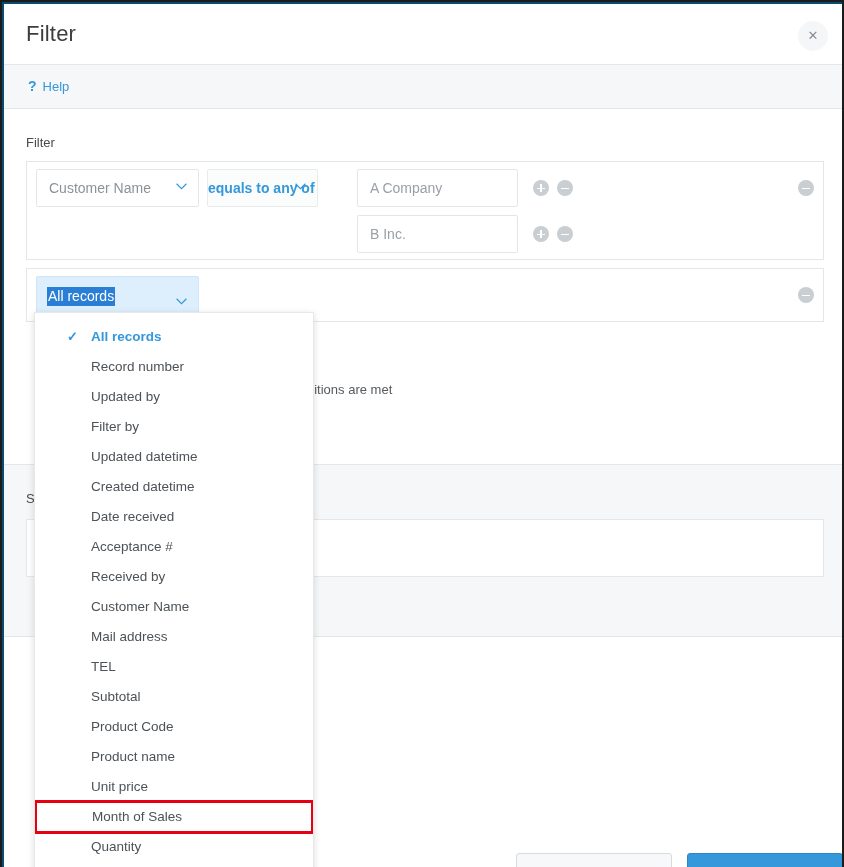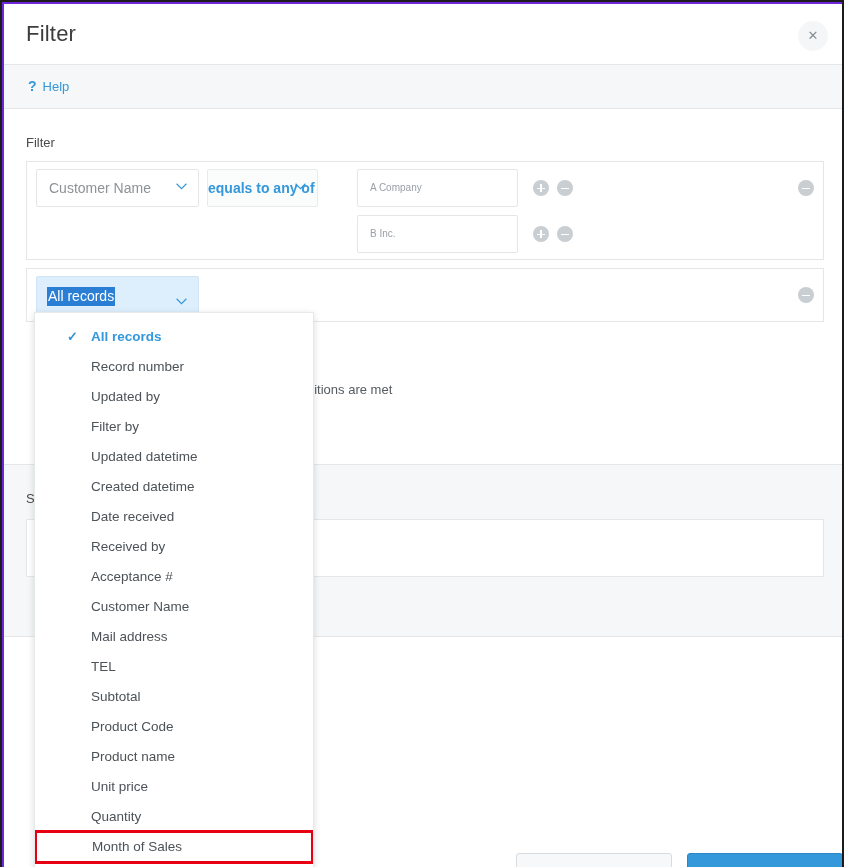--- a/index.html
+++ b/index.html
@@ -9,21 +9,21 @@
   }
   body {
     font-family: "Liberation Sans", sans-serif;
     -webkit-font-smoothing: antialiased;
   }
   #viewport {
     position: relative;
     width: 844px;
     height: 867px;
     overflow: hidden;
-    background: #6d28d9;
+    background: #0c4a6e;
     border-left: 2px solid #1b1b1b;
     border-top: 2px solid #1b1b1b;
     border-right: 2px solid #1b1b1b;
     box-sizing: border-box;
   }
 
   
   .titlebar {
     position: absolute;
     left: 2px; top: 2px;
@@ -166,21 +166,21 @@
     border: 1px solid #e3e7e8;
     background: #ffffff;
     height: 38px;
     border-radius: 2px;
   }
   .txtinput .val {
     position: absolute;
     left: 12px;
     top: 0;
     line-height: 36px;
-    font-size: 10px;
+    font-size: 14px;
     color: #9aa0a6;
     white-space: nowrap;
   }
 
   .circ {
     position: absolute;
     width: 16px;
     height: 16px;
     border-radius: 50%;
     background: #c9ced2;
@@ -441,27 +441,27 @@
     <div class="btn btn-save"></div>
 
     <div class="dropdown" id="dropdown-menu">
         <div class="dd-item first selected"><span class="check">✓</span><span>All records</span></div>
         <div class="dd-item"><span>Record number</span></div>
         <div class="dd-item"><span>Updated by</span></div>
         <div class="dd-item"><span>Filter by</span></div>
         <div class="dd-item"><span>Updated datetime</span></div>
         <div class="dd-item"><span>Created datetime</span></div>
         <div class="dd-item"><span>Date received</span></div>
+        <div class="dd-item"><span>Acceptance #</span></div>
         <div class="dd-item"><span>Received by</span></div>
-        <div class="dd-item"><span>Acceptance #</span></div>
         <div class="dd-item"><span>Customer Name</span></div>
         <div class="dd-item"><span>Mail address</span></div>
         <div class="dd-item"><span>TEL</span></div>
         <div class="dd-item"><span>Subtotal</span></div>
         <div class="dd-item"><span>Product Code</span></div>
         <div class="dd-item"><span>Product name</span></div>
         <div class="dd-item"><span>Unit price</span></div>
+        <div class="dd-item boxed"><span>Month of Sales</span></div>
         <div class="dd-item"><span>Quantity</span></div>
-        <div class="dd-item boxed"><span>Month of Sales</span></div>
       </div>
 
   </div>
 </div>
 
 </body></html>

